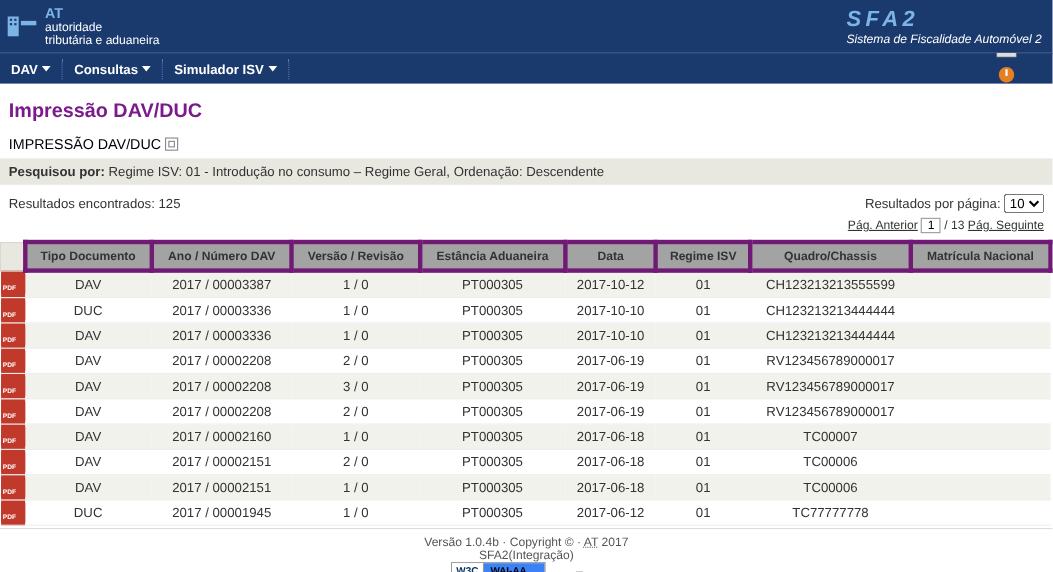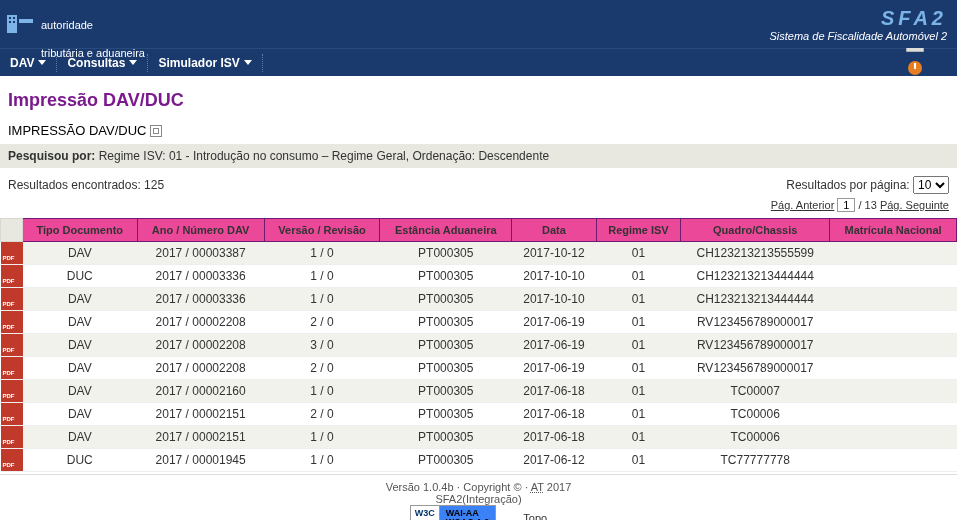--- a/index.html
+++ b/index.html
@@ -3,22 +3,22 @@
 <meta charset="utf-8">
 <style>
   * { box-sizing: border-box; margin: 0; padding: 0; }
   body { font-family: Arial, sans-serif; font-size: 12px; color: #333; width: 957px; background: #fff; }
   
   .header { background: #1a3a6e; color: #fff; height: 48px; display: flex; align-items: center; padding: 0 10px 0 5px; position: relative; }
   .logo-block { display: flex; align-items: center; gap: 6px; }
   .logo-icon { width: 30px; height: 30px; }
   .logo-text { display: flex; flex-direction: column; line-height: 1.1; font-size: 11px; }
   .logo-text .at { color: #7db4e8; font-weight: bold; font-size: 13px; }
-  .logo-text .line1 { color: #fff; margin-top: 16px; }
-  .header-right { margin-left: auto; text-align: right; color: #7db4e8; }
+  .logo-text .line1 { color: #fff; }
+  .header-right { margin-left: auto; color: #7db4e8; }
   .header-right .sfa { font-size: 20px; font-weight: bold; font-style: italic; letter-spacing: 4px; }
   .header-right .sub { font-size: 11px; font-style: italic; color: #fff; }
   
   .menubar { background: #1a3a6e; height: 28px; display: flex; align-items: center; padding: 0 6px 0 0; border-top: 1px solid #2a4a7e; }
   .menu-item { color: #fff; padding: 0 10px; font-size: 12px; font-weight: bold; cursor: pointer; display: flex; align-items: center; gap: 4px; height: 100%; }
   .menu-sep { width: 1px; border-left: 1px dotted #5a7aae; height: 18px; }
   .menu-right { margin-left: auto; display: flex; align-items: center; gap: 6px; flex-direction: column; }
   .menu-icon { width: 18px; height: 16px; display: inline-flex; align-items: center; justify-content: center; cursor: pointer; }
   .user-block { text-align: right; color: #fff; font-size: 11px; line-height: 1.2; padding-left: 6px; }
   .user-block div:first-child { font-weight: bold; }
@@ -34,21 +34,21 @@
   .results-row { display: flex; align-items: center; padding: 8px 8px 2px 8px; font-size: 12px; }
   .results-count { flex: 1; }
   .results-per-page { }
   .results-per-page select { font-size: 12px; }
   
   .pagination { text-align: right; padding: 2px 8px 6px 24px; font-size: 11px; }
   .pagination a { color: #333; }
   .pagination input { width: 18px; text-align: center; border: 1px solid #999; font-size: 11px; height: 14px; }
   
   table.data { width: 100%; border-collapse: collapse; font-size: 12px; }
-  table.data th { background: #ec4899; padding: 5px 6px; border: 1px solid #701a75; font-weight: bold; color: #333; text-align: center; font-size: 11px; white-space: nowrap; }
+  table.data th { background: #a3a3a3; padding: 5px 6px; border: 4px solid #701a75; font-weight: bold; color: #333; text-align: center; font-size: 11px; white-space: nowrap; }
   table.data th.icon-col { width: 22px; background: #e8e8e0; border: 1px solid #d8d8d0; }
   table.data td { padding: 4px 6px; border-bottom: 1px solid #eee; text-align: center; color: #333; }
   table.data tr.odd td { background: #f2f2ec; }
   table.data tr.even td { background: #fff; }
   table.data td.pdf-cell { width: 22px; background: #c0392b !important; padding: 0; cursor: pointer; }
   .pdf-badge { display: block; width: 100%; height: 18px; background: #c0392b; position: relative; }
   .pdf-badge span { color: #fff; font-size: 6px; font-weight: bold; position: absolute; left: 2px; bottom: 1px; }
   
   .footer { display: flex; align-items: center; padding: 6px 8px; font-size: 11px; color: #555; border-top: 1px solid #ddd; margin-top: 2px; flex-direction: column; }
   .footer .dotted { text-decoration: underline dotted; }

